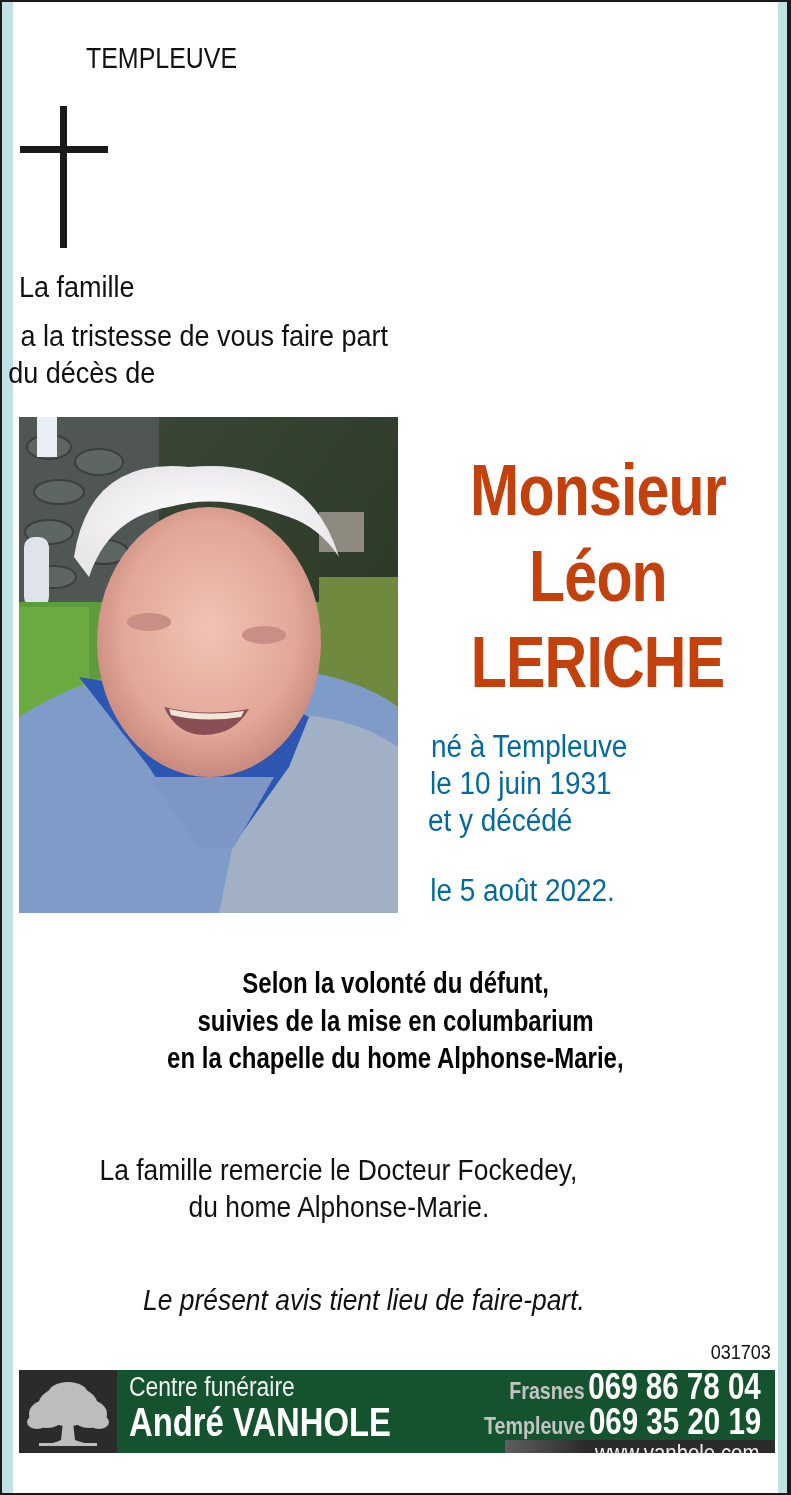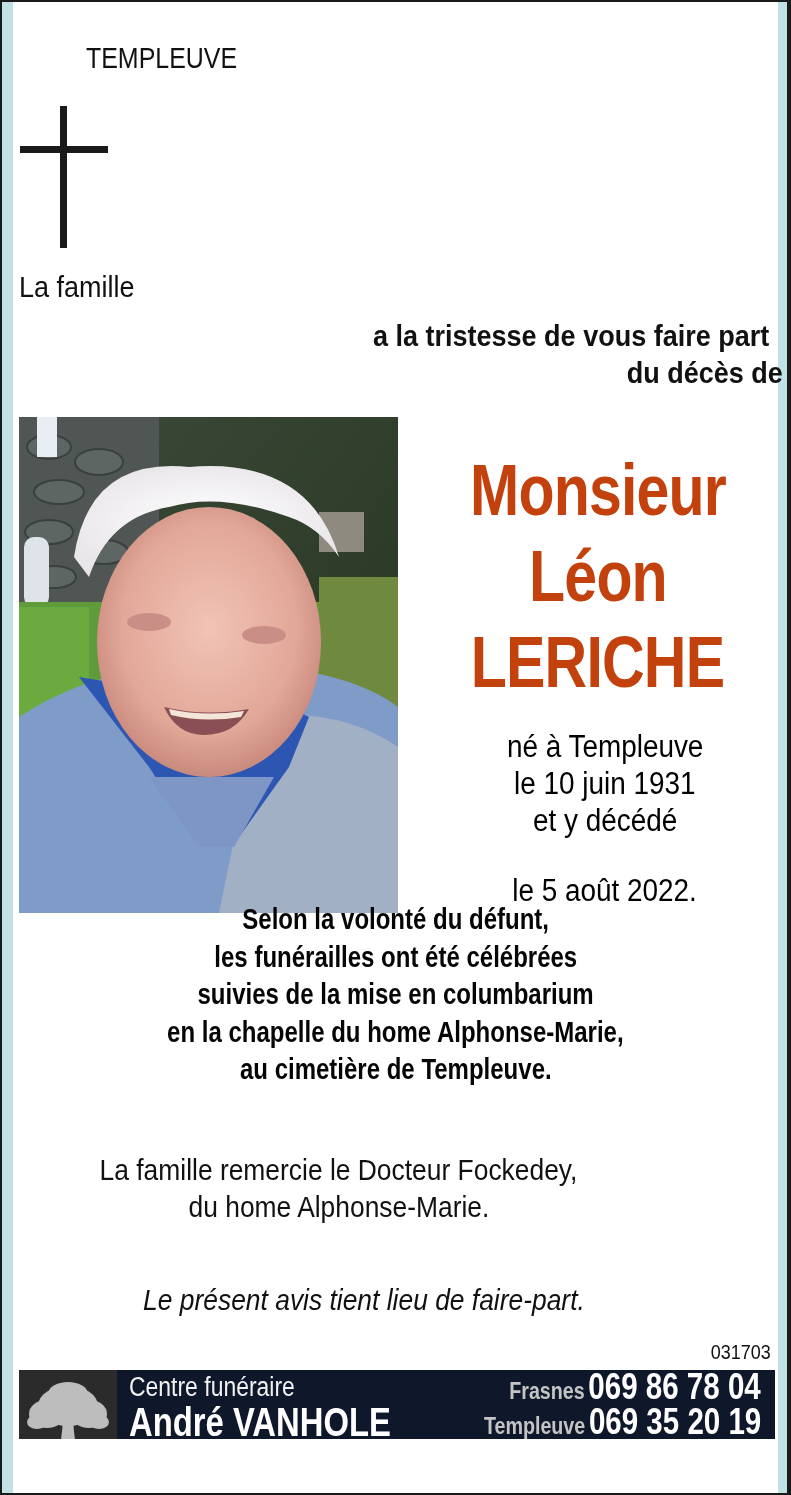--- a/index.html
+++ b/index.html
@@ -20,43 +20,43 @@
     }
     .cross { position: absolute; left: 20px; top: 106px; width: 88px; height: 142px; }
     .cross .v { position: absolute; left: 40px; top: 0; width: 7px; height: 142px; background: #1a1a1a; }
     .cross .h { position: absolute; left: 0; top: 40px; width: 88px; height: 7px; background: #1a1a1a; }
 
     .famille {
       position: absolute; left: 19px; top: 270px; font-size: 30px;
       transform: scaleX(0.9); transform-origin: left top;
     }
     .intro {
-      position: absolute; left: 0; width: 791px; text-align: right; font-size: 30px; line-height: 37px; font-weight: bold;
+      position: absolute; left: 0; width: 791px; text-align: left; font-size: 30px; line-height: 37px;
     }
     .intro .inner { display: inline-block; transform: scaleX(0.9); }
 
     .photo {
       position: absolute; left: 19px; top: 417px; width: 379px; height: 496px; overflow: hidden;
       background: #6b8a4a;
     }
 
     .name {
       position: absolute; left: 408px; width: 380px; text-align: center;
       font-weight: bold; font-size: 72px; line-height: 86px; color: #c2410c;
     }
     .name .inner { display: inline-block; transform: scaleX(0.82); letter-spacing: -1px; }
 
     .dates {
-      position: absolute; left: 420px; width: 370px; text-align: center;
-      font-size: 31px; line-height: 37px; color: #000000; text-decoration: underline;
+      position: absolute; left: 420px; width: 370px; 
+      font-size: 31px; line-height: 37px; color: #0369a1; text-decoration: underline;
     }
     .dates .inner { display: inline-block; transform: scaleX(0.9); }
 
     .ceremony {
-      position: absolute; left: 0; width: 791px; top: 900px; text-align: center;
+      position: absolute; left: 0; width: 791px; top: 964px; text-align: center;
       font-weight: bold; font-size: 30px; line-height: 37.5px; color: #050505;
     }
     .ceremony .inner { display: inline-block; transform: scaleX(0.8); }
 
     .thanks {
       position: absolute; left: 0; width: 677px; top: 1151px; text-align: center;
       font-size: 30px; line-height: 37px; color: #111;
     }
     .thanks .inner { display: inline-block; transform: scaleX(0.88); }
 
@@ -65,22 +65,22 @@
       font-style: italic; font-size: 30px; color: #111;
     }
     .notice .inner { display: inline-block; transform: scaleX(0.88); }
 
     .ref {
       position: absolute; right: 20px; top: 1341px; font-size: 20px; color: #111;
       transform: scaleX(0.9); transform-origin: right top;
     }
 
     .banner {
-      position: absolute; left: 19px; top: 1370px; width: 756px; height: 69px;
-      background: #0f172a; overflow: hidden;
+      position: absolute; left: 19px; top: 1370px; width: 756px; height: 83px;
+      background: #14532d; overflow: hidden;
     }
     .banner .logo-block {
       position: absolute; left: 0; top: 0; width: 98px; height: 99px; background: #2b2b2b;
     }
     .banner .logo-block svg { position: absolute; left: 6px; top: 8px; }
     .banner .web-bar {
       position: absolute; right: 0; top: 70px; width: 270px; height: 29px;
       background: linear-gradient(to right, #5f5f5f 0%, #2b2b2b 30%, #2b2b2b 100%);
     }
     .banner .line1 {
@@ -174,24 +174,22 @@
 <div class="name" style="top:533px;"><span class="inner">Léon</span></div>
 <div class="name" style="top:619px;"><span class="inner">LERICHE</span></div>
 
 <div class="dates" style="top:728px;"><span class="inner">né à Templeuve</span></div>
 <div class="dates" style="top:765px;"><span class="inner">le 10 juin 1931</span></div>
 <div class="dates" style="top:802px;"><span class="inner">et y décédé</span></div>
 <div class="dates" style="top:872px;"><span class="inner">le 5 août 2022.</span></div>
 
 <div class="ceremony">
   <div><span class="inner">Selon la volonté du défunt,</span></div>
-  <div><span class="inner">les funérailles ont été célébrées</span></div>
   <div><span class="inner">suivies de la mise en columbarium</span></div>
   <div><span class="inner">en la chapelle du home Alphonse-Marie,</span></div>
-  <div><span class="inner">au cimetière de Templeuve.</span></div>
 </div>
 
 <div class="thanks">
   <div><span class="inner">La famille remercie le Docteur Fockedey,</span></div>
   <div><span class="inner">du home Alphonse-Marie.</span></div>
 </div>
 
 <div class="notice"><span class="inner">Le présent avis tient lieu de faire-part.</span></div>
 
 <div class="ref">031703</div>

